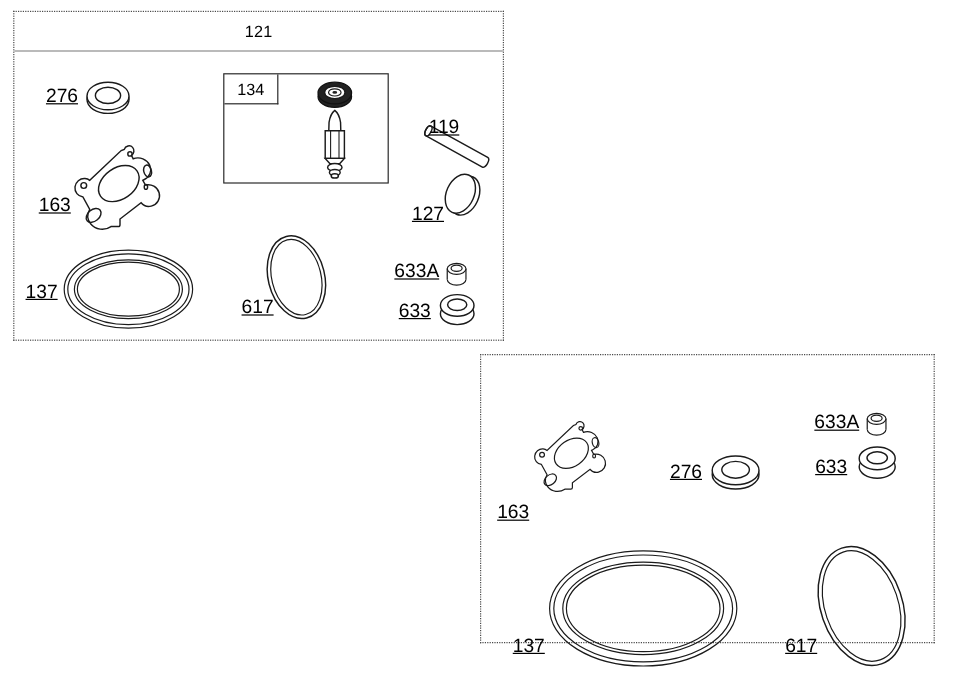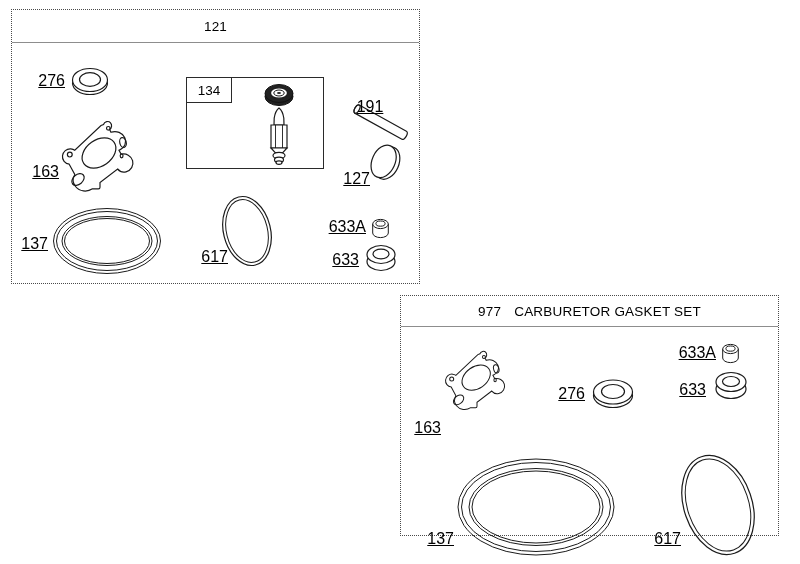--- a/index.html
+++ b/index.html
@@ -45,21 +45,21 @@
 
       <span class="plabel" style="left:8px;top:31px;width:45px;">276</span>
       <div class="part" style="left:56px;top:23px;">
         <svg width="44" height="34" viewBox="0 0 44 34">
           <ellipse class="ln" cx="22" cy="18" rx="17.5" ry="11.5"></ellipse>
           <ellipse class="wh" cx="22" cy="15" rx="17.5" ry="11.5"></ellipse>
           <ellipse class="ln" cx="22" cy="14.5" rx="10.5" ry="6.8"></ellipse>
         </svg>
       </div>
 
-      <div class="inset" style="left:174px;top:19px;width:138px;height:92px;margin-top:16px;">
+      <div class="inset" style="left:174px;top:19px;width:138px;height:92px;">
         <div class="inset-tag">
           <span>134</span>
         </div>
         <svg width="40" height="90" viewBox="0 0 40 90" style="position:absolute;left:72px;top:2px;">
 
           <ellipse class="dk" cx="20" cy="16.5" rx="14" ry="9"></ellipse>
           <ellipse class="dk" cx="20" cy="13.5" rx="14" ry="9"></ellipse>
           <ellipse class="wh" cx="20" cy="13" rx="8.5" ry="5.2"></ellipse>
           <ellipse class="ln" cx="20" cy="13" rx="5.2" ry="3" style="stroke-width:1;"></ellipse>
           <ellipse cx="20" cy="13" rx="2" ry="1.1" fill="#222"></ellipse>
@@ -76,21 +76,21 @@
       </div>
 
       <div class="part" style="left:337px;top:59px;">
         <svg width="70" height="46" viewBox="0 0 70 46">
           <g transform="rotate(29 8 8)">
             <path class="wh" d="M 8,3.5 L 62,3.5 A 2.3,4.6 0 0 1 62,12.7 L 8,12.7 A 2.3,4.6 0 0 1 8,3.5 Z"></path>
             <ellipse class="ln" cx="8" cy="8.1" rx="2.3" ry="4.6"></ellipse>
           </g>
         </svg>
       </div>
-      <span class="plabel" style="left:340px;top:57px;width:36px;text-align:center;">191</span>
+      <span class="plabel" style="left:340px;top:57px;width:36px;text-align:center;">119</span>
 
       <div class="part" style="left:352px;top:97px;">
         <svg width="42" height="46" viewBox="0 0 42 46">
           <g transform="rotate(24 21 23)">
             <ellipse class="ln" cx="23.5" cy="23" rx="11.5" ry="17"></ellipse>
             <ellipse class="wh" cx="19.5" cy="23" rx="11.5" ry="17"></ellipse>
           </g>
         </svg>
       </div>
       <span class="plabel" style="left:320px;top:129px;width:38px;">127</span>
@@ -151,24 +151,20 @@
           <ellipse class="wh" cx="17" cy="11.5" rx="14" ry="9"></ellipse>
           <ellipse class="ln" cx="17" cy="11" rx="8" ry="4.8"></ellipse>
         </svg>
       </div>
       <span class="plabel" style="left:306px;top:210px;width:41px;">633</span>
 
     </div>
   </section>
 
   <section class="frame" style="left:400px;top:295px;width:379px;height:241px;">
-    <div class="frame-header" style="height:30px;">
-      <span>977</span>
-      <span>CARBURETOR GASKET SET</span>
-    </div>
     <div class="frame-body" style="top:30px;">
 
       <div class="part" style="left:45px;top:20px;">
         <svg width="62" height="70" viewBox="0 0 74 72">
           <path class="wh" d="M 40.5,3.5 C 41.5,0.5 45.5,-0.5 47.5,1.8 C 49.3,3.8 48.8,7 46.6,8.6 L 48,11.3
             C 53.5,9.3 59.5,11.8 61.8,16.8 C 63.8,21.3 61.8,26.6 57.3,28.6 L 56,29.2 L 58.2,33.2
             C 63.2,32 68.2,34.8 69.6,39.6 C 71,44.6 68,49.6 63,50.8 C 59.8,51.6 56.6,50.4 54.6,48
             L 37,61.5 L 37,66.2 C 37,67.2 36.4,67.8 35.4,67.8 L 29.5,67.8
             C 24,71.5 16.5,70.5 12.5,65.5 C 9.8,62 9.5,57.3 11.8,53.5 L 6.2,43.2
             C 2,42.6 -1,39 -0.5,34.8 C 0,30.6 3.6,27.5 7.8,27.8 C 9.3,27.9 10.7,28.4 11.8,29.3 L 38,4.5 Z"></path>

